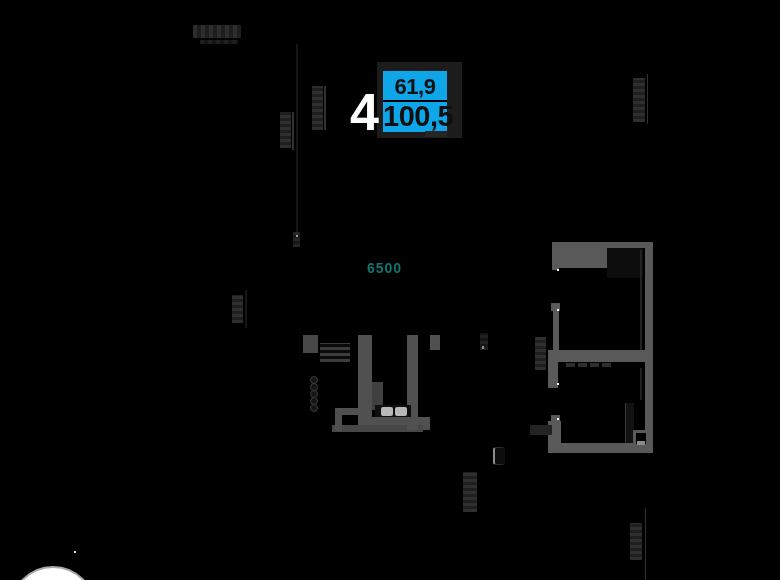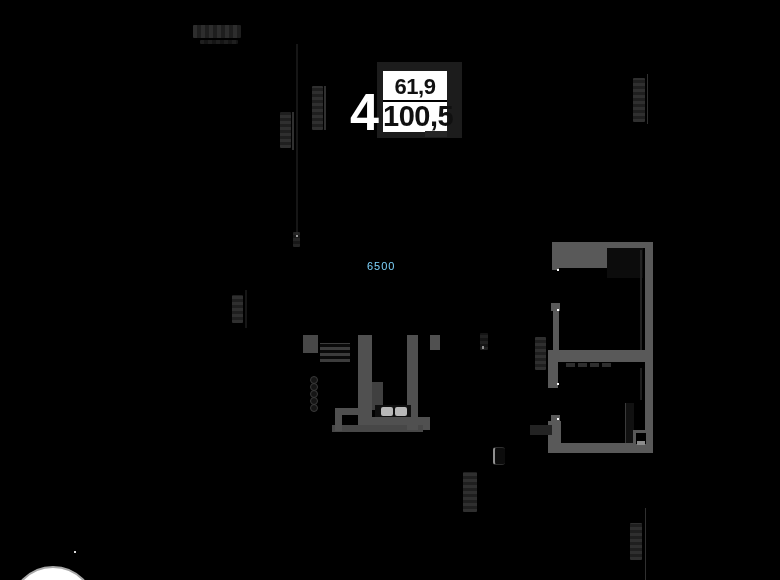--- a/index.html
+++ b/index.html
@@ -10,21 +10,21 @@
   .u{background:#505050;}           
   .smudge-v{background:repeating-linear-gradient(0deg,#2f2f2f 0 3px,#1f1f1f 3px 6px);
             filter:blur(.6px);border-radius:1px;}
   .smudge-h{background:repeating-linear-gradient(90deg,#2d2d2d 0 4px,#1e1e1e 4px 8px);
             filter:blur(.7px);border-radius:1px;}
   .thinline{background:#303030;}
   .faint{background:#161616;}
   .dot{background:#fff;width:2px;height:2px;}
   .badge-num{font-weight:bold;color:#101010;text-align:center;letter-spacing:-.5px;}
   #rooms-big{font-weight:bold;color:#fff;font-size:52px;line-height:1;}
-  #dim-6500{color:#7dd3fc;font-size:11px;font-weight:normal;letter-spacing:1px;filter:blur(.4px);}
+  #dim-6500{color:#0f766e;font-size:14px;font-weight:bold;letter-spacing:1px;filter:blur(.4px);}
   .fixture{background:#b8b8b8;border-radius:2px;}
   .radiator{width:8px;height:8px;border:1.5px solid #3a3a3a;border-radius:50%;
             background:#151515;box-sizing:border-box;}
   .louver{background:repeating-linear-gradient(0deg,#3c3c3c 0 3px,#0a0a0a 3px 6px);}
 </style>
 </head>
 <body>
 
 <div id="canvas">
 
@@ -50,21 +50,21 @@
 
   <div class="a smudge-v" style="left:293px;top:232px;width:7px;height:15px;opacity:.8;"></div>
   <div class="a dot" style="left:296px;top:235px;background:#9a9a9a;"></div>
   <div class="a smudge-v" style="left:480px;top:333px;width:8px;height:17px;opacity:.7;"></div>
   <div class="a dot" style="left:482px;top:346px;height:3px;background:#8f8f8f;"></div>
   <div class="a" style="left:493px;top:447px;width:10px;height:16px;background:#0c0c0c;border-left:2px solid #909090;border-top:1px solid #2e2e2e;border-bottom:1px solid #2e2e2e;border-radius:3px;"></div>
 
   <div class="a" style="left:346px;top:60px;width:120px;height:80px;">
     <div class="a" style="left:31px;top:2px;width:85px;height:76px;background:#1c1c1c;"></div>
     <div class="a" id="rooms-big" style="left:4px;top:26px;">4</div>
-    <div class="a" style="left:37px;top:11px;width:64px;height:61px;background:#ffffff;">
+    <div class="a" style="left:37px;top:11px;width:64px;height:61px;background:#0ea5e9;">
       <div class="badge-num" style="height:29px;line-height:31px;font-size:22px;">61,9</div>
       <div style="height:2px;background:#000;"></div>
       <div class="badge-num" style="height:29px;line-height:28px;font-size:29px;">100,5</div>
     </div>
     <div class="a" style="left:79px;top:71px;width:22px;height:6px;background:#262626;"></div>
   </div>
 
   <div>
     <div class="a w" style="left:552px;top:242px;width:101px;height:6px;"></div>
     <div class="a w" style="left:552px;top:242px;width:55px;height:26px;"></div>

